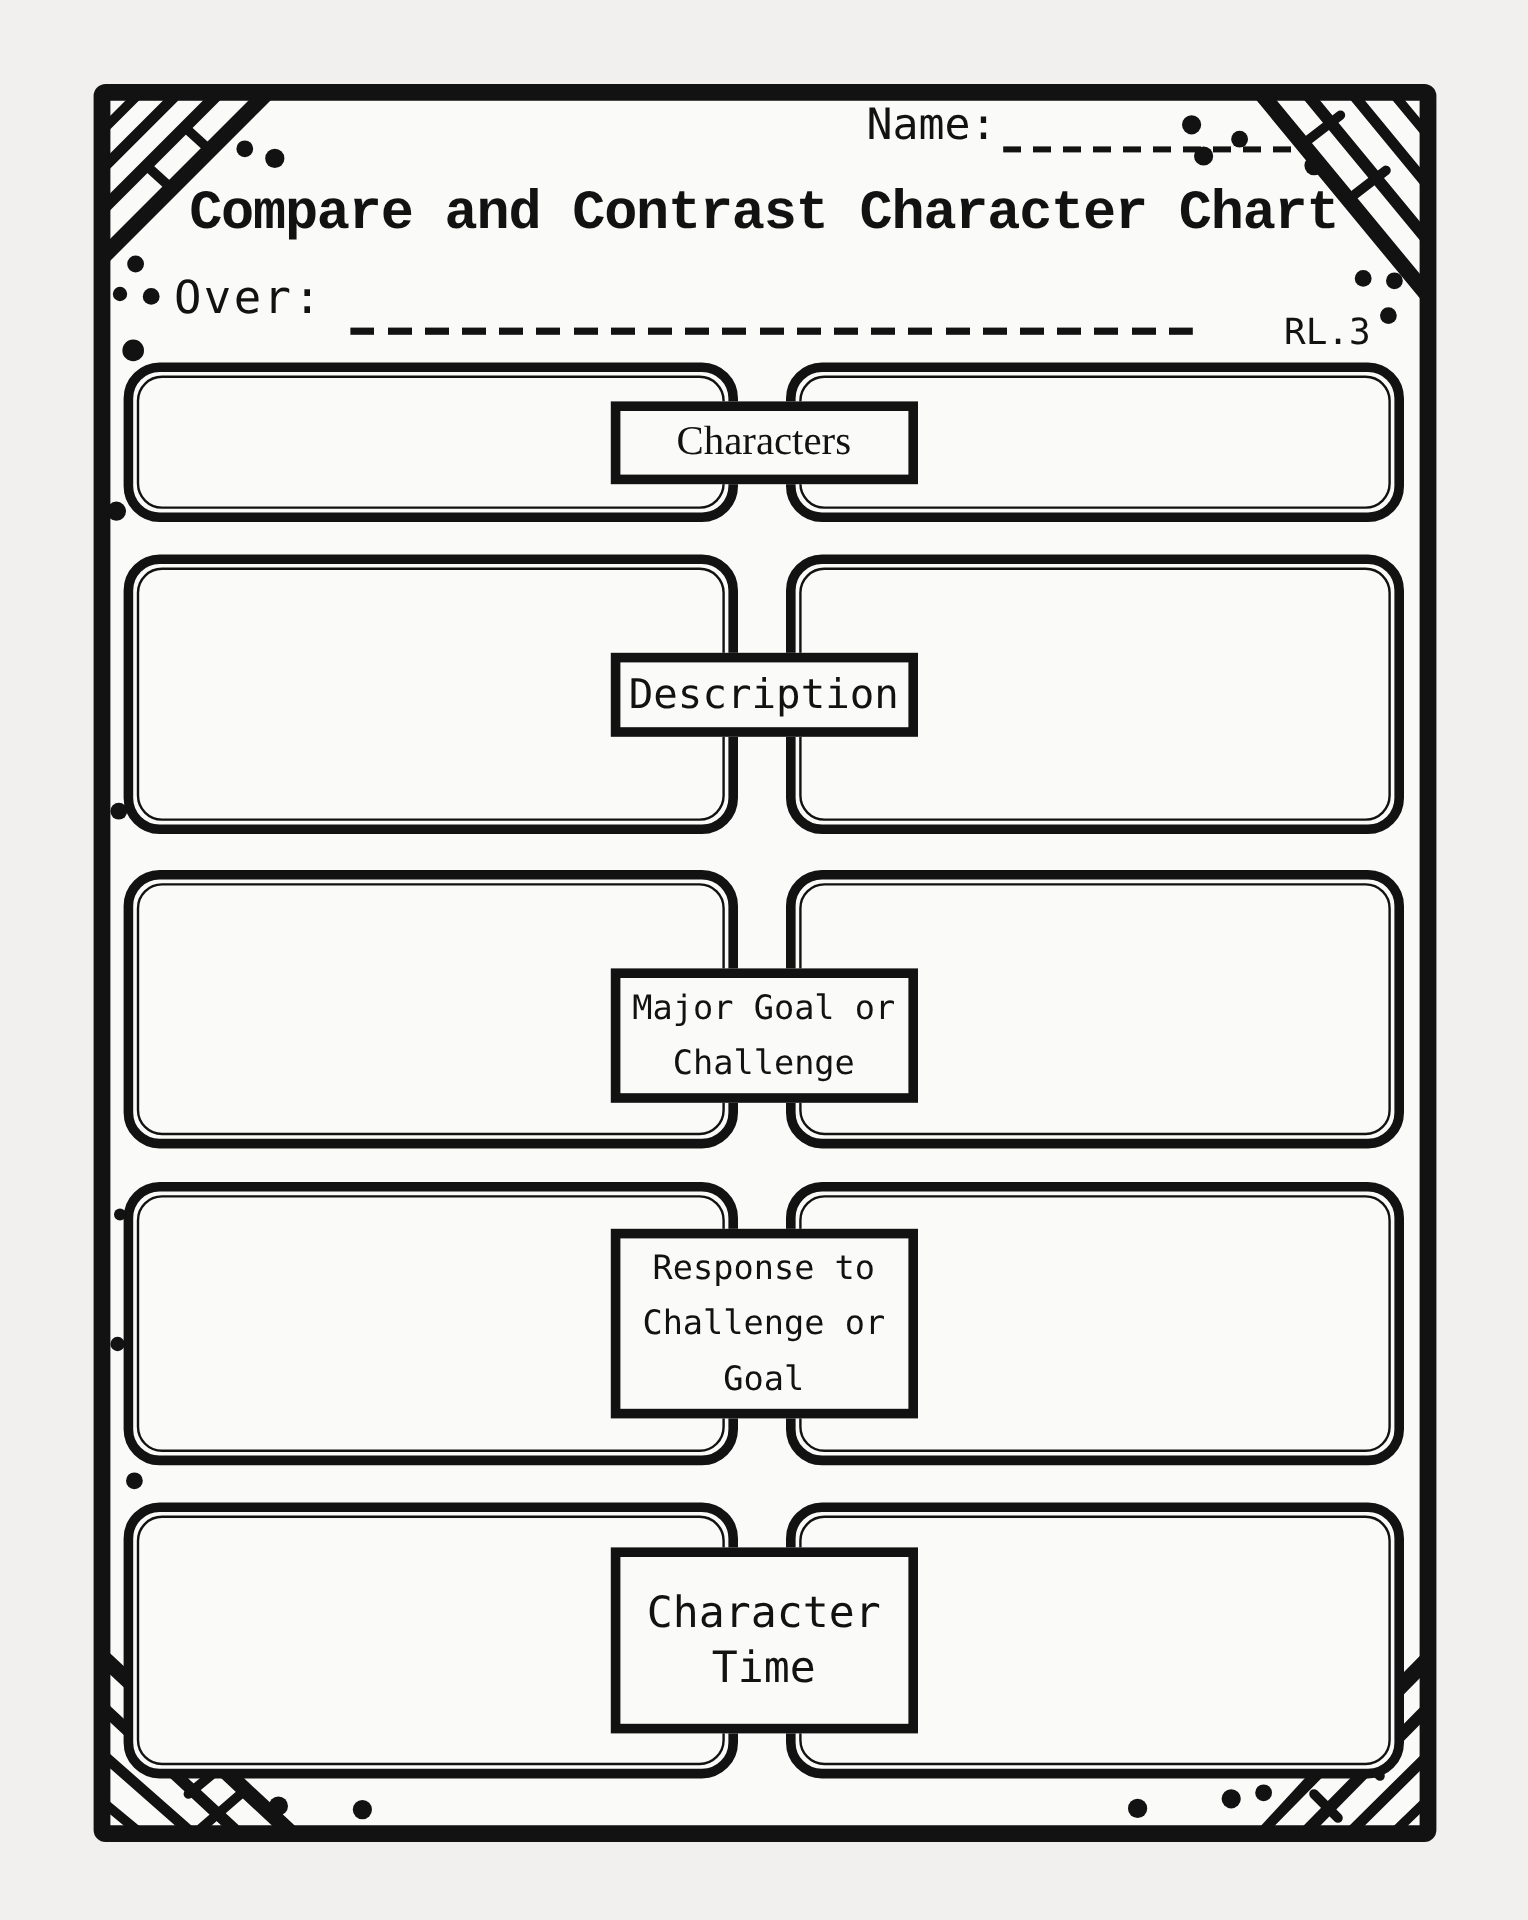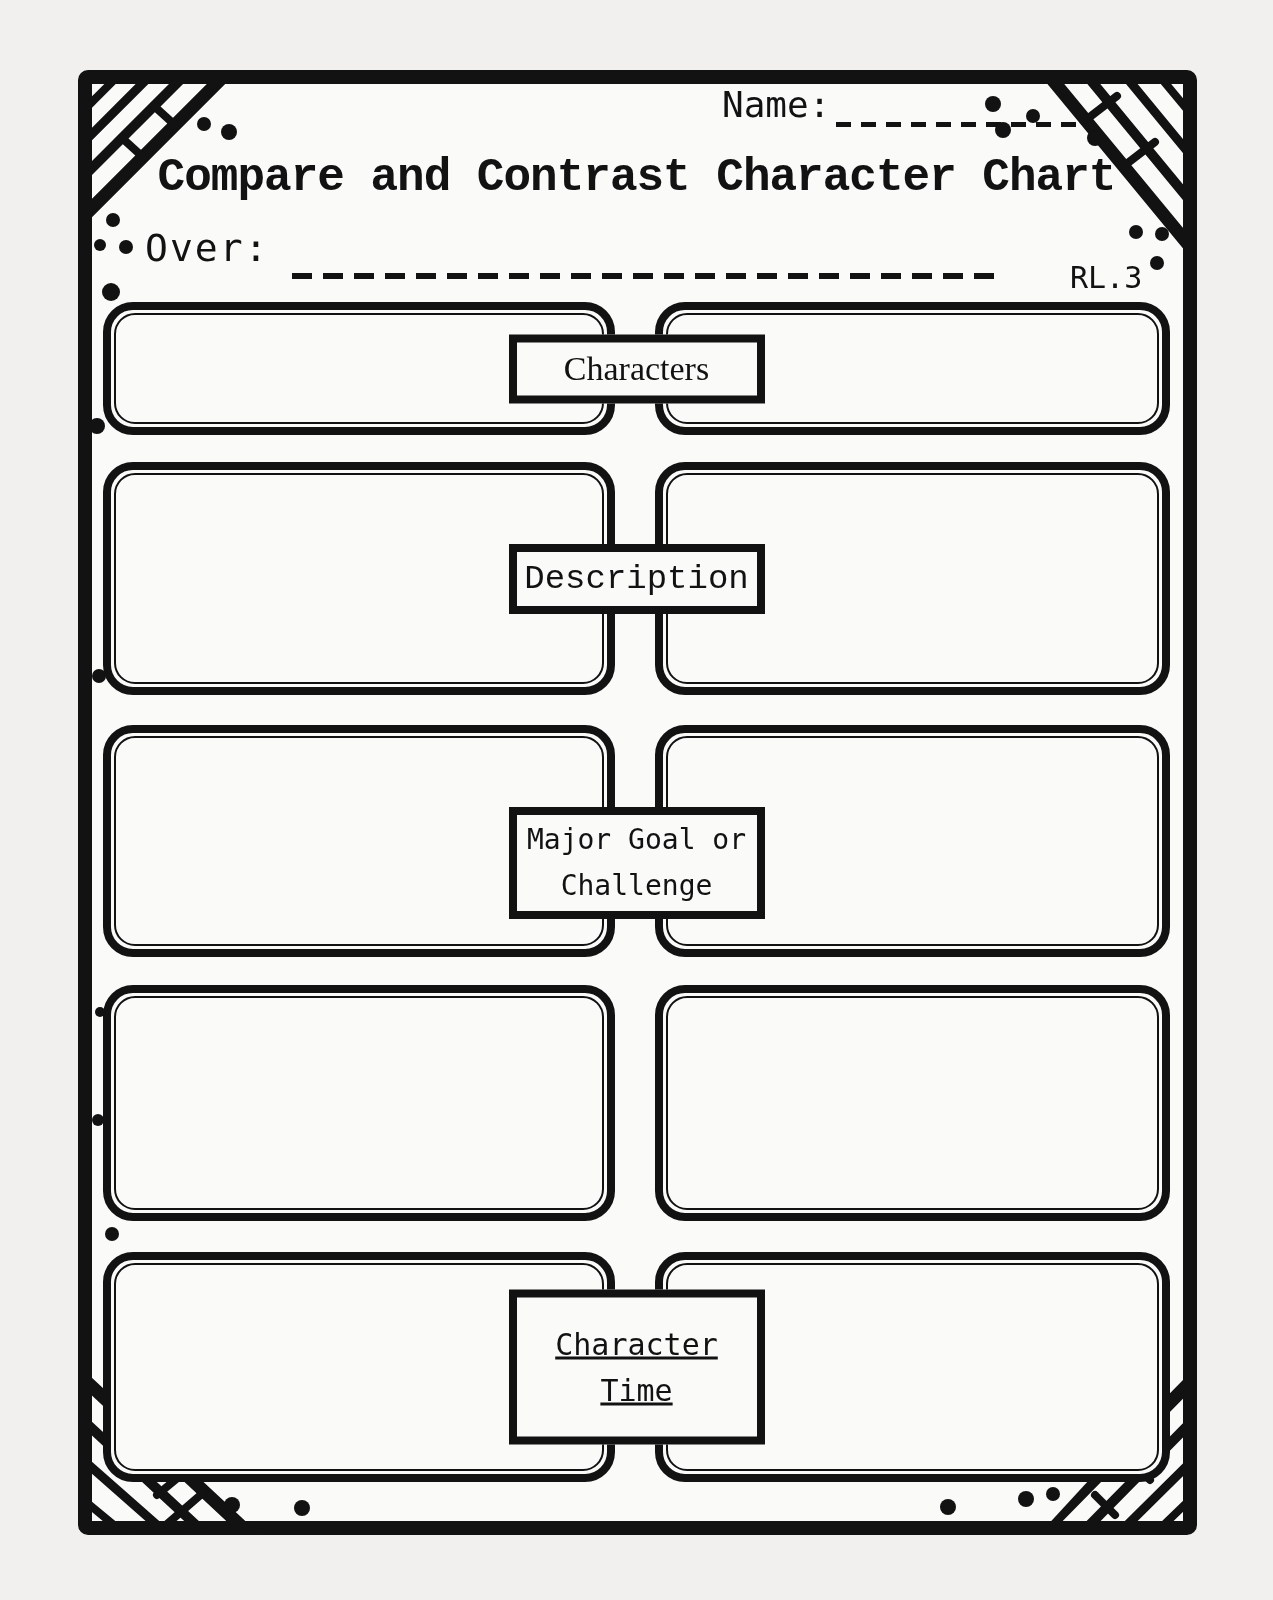--- a/index.html
+++ b/index.html
@@ -141,21 +141,21 @@
     </div>
 </div>
 
 <div class="row" style="top:462px;height:233px;">
   <div class="wbox left">
       <div class="wbox-inner"></div>
     </div>
   <div class="wbox right">
       <div class="wbox-inner"></div>
     </div>
-  <div class="row-label" style="min-height:70px;font-size:34px;font-family:Liberation Mono, monospace;">
+  <div class="row-label" style="min-height:70px;font-size:34px;">
       <div>Description</div>
     </div>
 </div>
 
 <div class="row" style="top:725px;height:232px;">
   <div class="wbox left">
       <div class="wbox-inner"></div>
     </div>
   <div class="wbox right">
       <div class="wbox-inner"></div>
@@ -166,30 +166,35 @@
     </div>
 </div>
 
 <div class="row" style="top:985px;height:236px;">
   <div class="wbox left">
       <div class="wbox-inner"></div>
     </div>
   <div class="wbox right">
       <div class="wbox-inner"></div>
     </div>
+  <div class="row-label" style="min-height:140px;font-size:28px;">
+      <div>Response to</div>
+      <div>Challenge or</div>
+      <div>Goal</div>
+    </div>
 </div>
 
 <div class="row" style="top:1252px;height:230px;">
   <div class="wbox left">
       <div class="wbox-inner"></div>
     </div>
   <div class="wbox right">
       <div class="wbox-inner"></div>
     </div>
-  <div class="row-label" style="min-height:155px;font-size:30px;text-decoration:underline;">
+  <div class="row-label" style="min-height:155px;font-size:36px;">
       <div>Character</div>
       <div>Time</div>
     </div>
 </div>
 
 <div class="dot" style="left: 197px; top: 117px; width: 14px; height: 14px;"></div>
 <div class="dot" style="left: 221px; top: 124px; width: 16px; height: 16px;"></div>
 <div class="dot" style="left: 106px; top: 213px; width: 14px; height: 14px;"></div>
 <div class="dot" style="left: 94px; top: 239px; width: 12px; height: 12px;"></div>
 <div class="dot" style="left: 119px; top: 240px; width: 14px; height: 14px;"></div>

